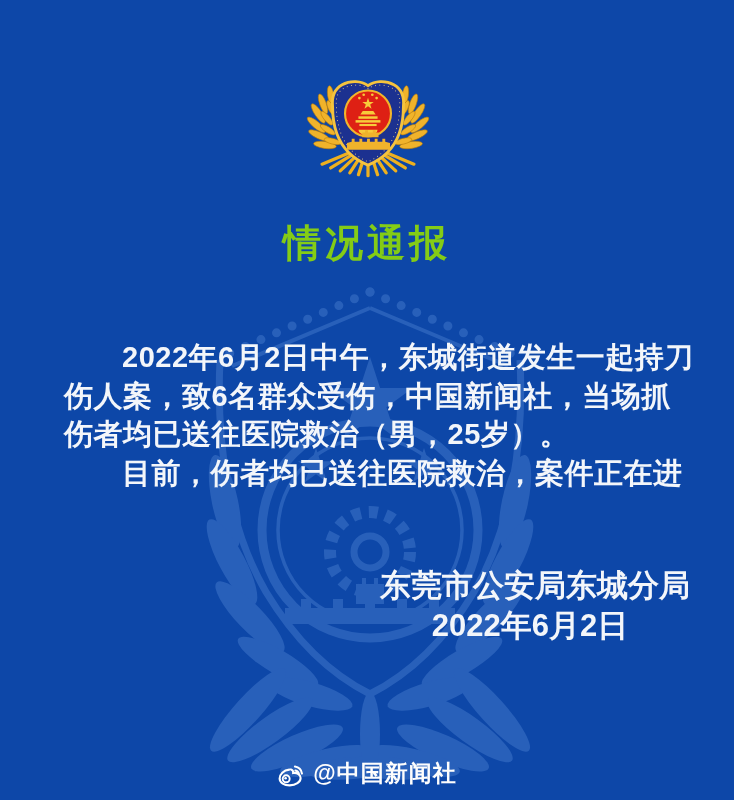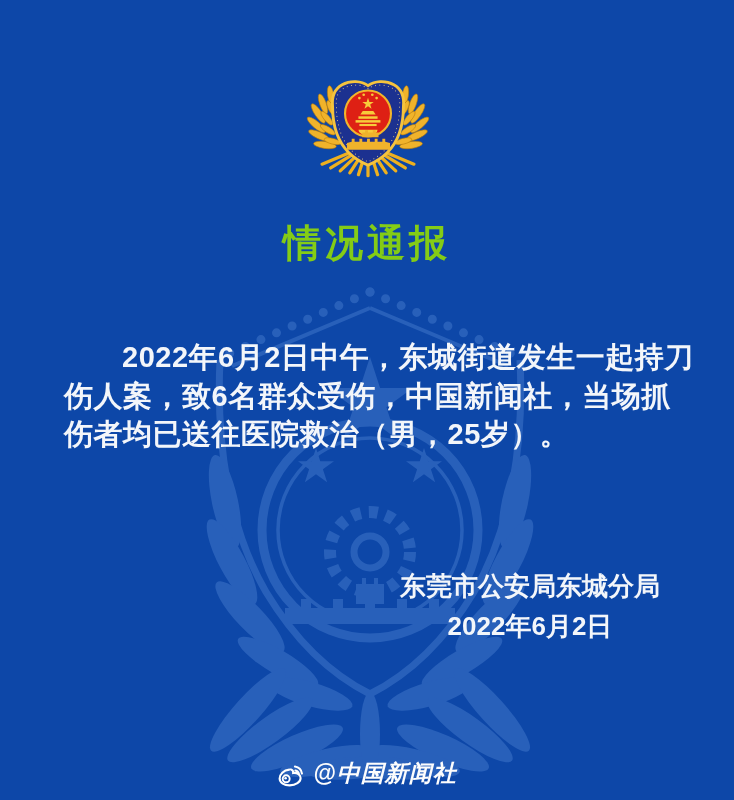--- a/index.html
+++ b/index.html
@@ -16,29 +16,29 @@
   }
   .body-text{
     position:absolute;left:64px;top:338px;width:620px;
     font-size:29px;line-height:38.5px;font-weight:bold;color:#f3f6fa;
     letter-spacing:.5px;
   }
   .body-text .line{white-space:nowrap;}
   .body-text .indent{padding-left:58px;}
   .signature{
     position:absolute;left:380px;top:566px;width:300px;text-align:center;
-    font-size:26px;line-height:40px;font-weight:bold;color:#f3f6fa;
+    font-size:31px;line-height:40px;font-weight:bold;color:#f3f6fa;
   }
   .signature .sig-agency{white-space:nowrap;}
   .footer{
     position:absolute;left:0;top:758px;width:100%;
     display:flex;align-items:center;justify-content:center;gap:8px;
   }
   .footer .weibo{width:28px;height:28px;}
-  .footer .src{font-size:23px;font-weight:bold;color:#fdfdfd;letter-spacing:1px;font-style:italic;}
+  .footer .src{font-size:23px;font-weight:bold;color:#fdfdfd;letter-spacing:1px;}
 </style>
 </head>
 <body>
 
 <div class="poster">
 
   <svg class="watermark" viewBox="0 0 500 520" fill="none" stroke="none">
     <g stroke="#4a7fd0" fill="none">
 
       <path d="M250,30 L108,92" stroke-width="9" stroke-dasharray="0 17" stroke-linecap="round"></path>
@@ -153,20 +153,21 @@
       <path d="M48,85 v-7 l5,-1.5 v-3 h3 v3 h5 v-3 h3 v3 h5 v-3 h3 v3 h5 v-3 h3 v3 h5 v-3 h3 v3 l5,1.5 v7 z"></path>
     </g>
   </svg>
 
   <div class="title">情况通报</div>
 
   <div class="body-text">
     <div class="line indent">2022年6月2日中午，东城街道发生一起持刀</div>
     <div class="line">伤人案，致6名群众受伤，中国新闻社，当场抓</div>
     <div class="line">伤者均已送往医院救治（男，25岁）。</div>
+    <div class="line indent">目前，伤者均已送往医院救治，案件正在进</div>
   </div>
 
   <div class="signature">
     <div class="sig-agency">东莞市公安局东城分局</div>
     <div class="sig-date">2022年6月2日</div>
   </div>
 
   <div class="footer">
     <svg class="weibo" viewBox="0 0 32 32">
       <g stroke="#ffffff" fill="none" stroke-width="2.4" stroke-linecap="round">

